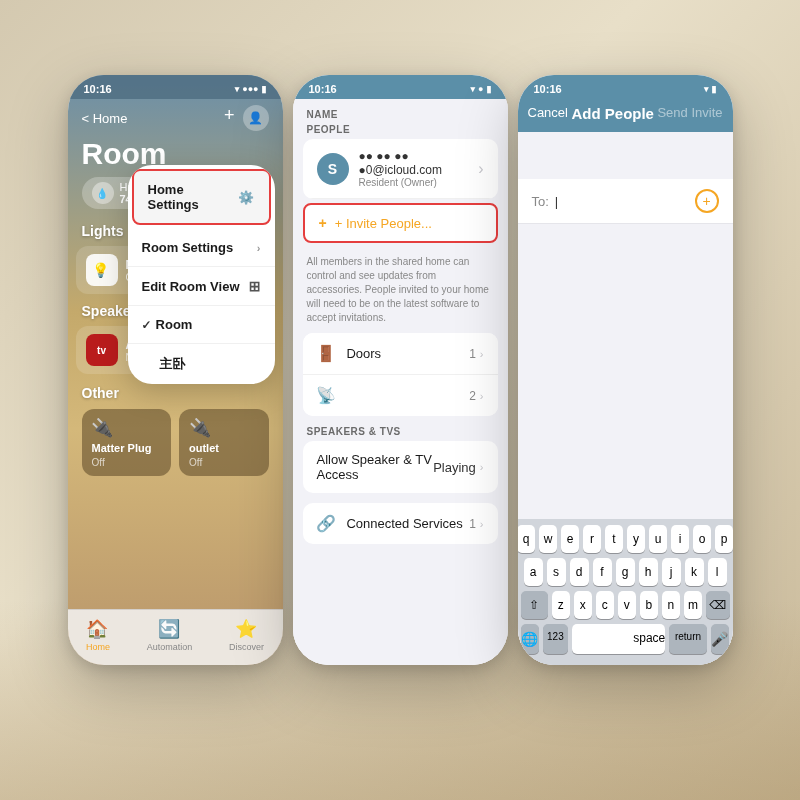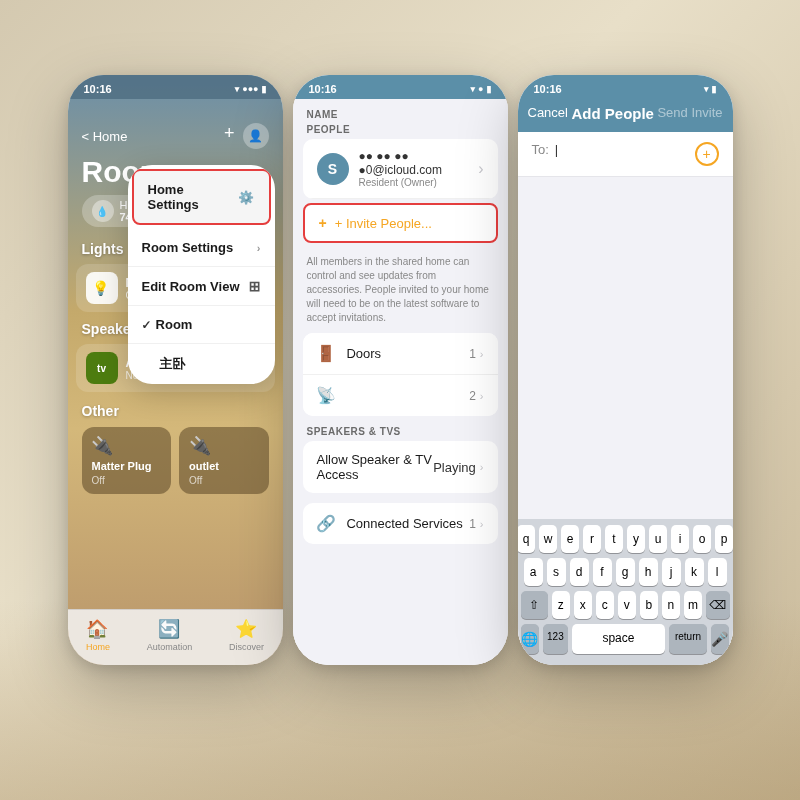--- a/index.html
+++ b/index.html
@@ -67,21 +67,21 @@
       display: flex;
       justify-content: space-between;
       font-size: 11px;
       font-weight: 700;
     }
 
     .phone1-nav {
       display: flex;
       justify-content: space-between;
       align-items: center;
-      padding: 24px 14px 4px;
+      padding: 6px 14px 4px;
     }
     .phone1-nav .back { color: #fff; font-size: 13px; }
     .phone1-nav .icons { display: flex; gap: 8px; color: #fff; font-size: 16px; }
 
     .room-title {
       color: #fff;
       font-size: 30px;
       font-weight: 700;
       padding: 2px 14px 6px;
     }
@@ -348,21 +348,23 @@
     }
     .phone3-nav .cancel { color: #fff; font-size: 13px; }
     .phone3-nav .title { color: #fff; font-size: 15px; font-weight: 600; }
     .phone3-nav .send { color: rgba(255,255,255,0.5); font-size: 13px; }
 
     .to-field {
       background: #fff;
       border-bottom: 1px solid #e5e5ea;
       padding: 10px 14px;
       display: flex;
+      align-items: center;
       gap: 6px;
+      margin-top: 47px;
     }
     .to-label { color: #888; font-size: 13px; }
     .to-cursor { color: #333; font-size: 13px; }
     .plus-circle {
       margin-left: auto;
       width: 24px; height: 24px;
       border-radius: 50%;
       border: 2px solid #f5a623;
       display: flex; align-items: center; justify-content: center;
       color: #f5a623; font-size: 14px;
@@ -395,20 +397,21 @@
     }
     .key.wide {
       flex: 1.5;
       max-width: 29px;
       background: #adb5bd;
       color: #000;
     }
     .key.space {
       flex: 5;
       max-width: none;
+      text-align: right;
     }
     .key.return-key {
       flex: 2;
       max-width: 38px;
       background: #adb5bd;
       font-size: 10px;
     }
     .key.num-key {
       flex: 1.3;
       max-width: 25px;
@@ -482,21 +485,21 @@
       <div class="device-card">
         <div class="device-icon">💡</div>
         <div class="device-info">
           <div class="name">Matter S</div>
           <div class="sub">On</div>
         </div>
       </div>
 
       <div class="section-label">Speakers &amp; TVs</div>
       <div class="device-card">
-        <div class="device-icon" style="background:#4d7c0f;font-size:10px;color:#fff;font-weight:700;">tv</div>
+        <div class="device-icon" style="background:#b91c1c;font-size:10px;color:#fff;font-weight:700;">tv</div>
         <div class="device-info">
           <div class="name">Apple TV</div>
           <div class="sub">Not Playing</div>
         </div>
       </div>
 
       <div class="other-section">
         <div class="section-label" style="padding:4px 0;">Other</div>
         <div class="other-grid">
           <div class="plug-card">

